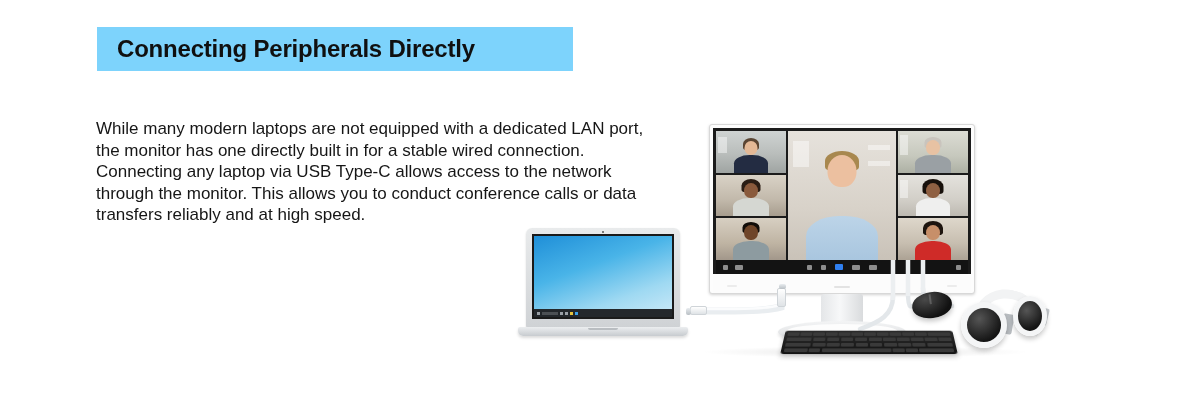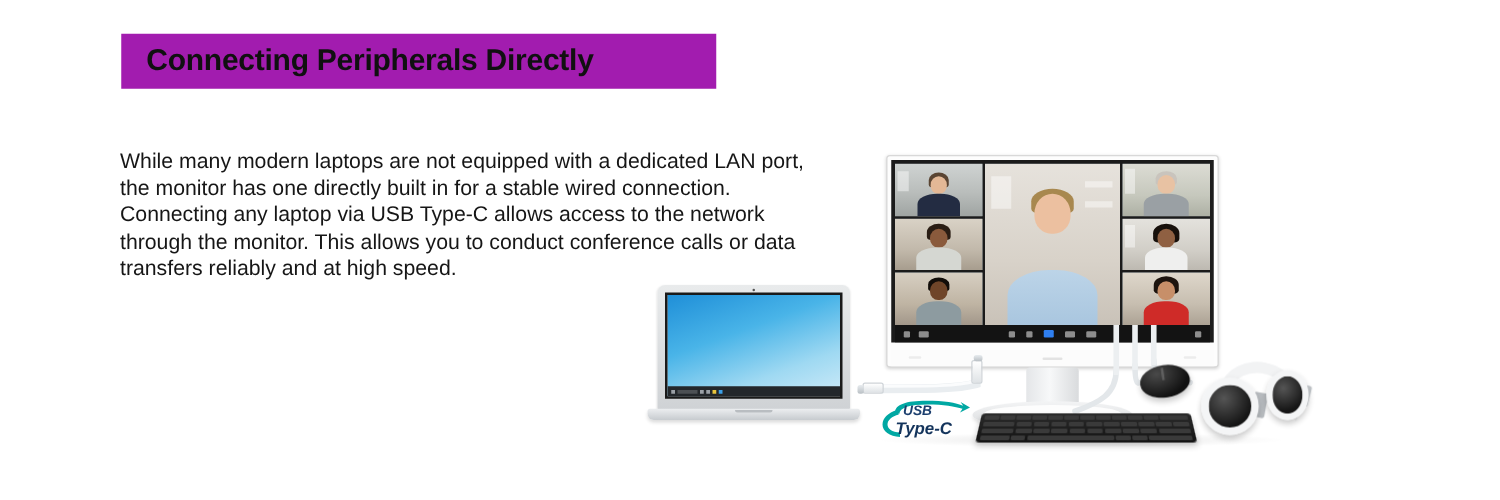--- a/index.html
+++ b/index.html
@@ -8,21 +8,21 @@
     background:#ffffff;
     font-family:"Liberation Sans", sans-serif;
     overflow:hidden;
     position:relative;
   }
   .slide{position:absolute;inset:0;background:#fff;}
 
   
   .title-banner{
     position:absolute;left:97px;top:27px;width:476px;height:44px;
-    background:#a21caf;
+    background:#7dd3fc;
     display:flex;align-items:center;
   }
   .title-banner .title-text{
     font-size:24px;font-weight:bold;color:#101010;
     padding-left:20px;letter-spacing:-0.2px;
     font-family:"Liberation Sans", sans-serif;
   }
 
   
   .body-copy{
@@ -343,34 +343,20 @@
       <path d="M423,150 L423,182" stroke="#eceff1" stroke-width="4.5" fill="none"></path>
     </svg>
 
     <div class="usbc-plug plug-left">
       <span class="usbc-plug tip"></span>
     </div>
     <div class="usbc-plug plug-up">
       <span class="usbc-plug tip"></span>
     </div>
 
-    <div class="usb-logo">
-      <svg viewBox="0 0 152 68">
-
-        <path d="M26,24 C26,11 44,5 76,5 C104,5 124,8 135,13 L131,7 L146,16 L130,24 L134,18
-                 C122,14 104,11 78,11 C50,11 33,16 33,26 Z" fill="#00a8a3"></path>
-
-        <path d="M30,20 C14,24 6,34 6,43 C6,54 17,62 34,63 L34,56 C21,55 14,50 14,43
-                 C14,36 21,30 32,27 Z" fill="#00a8a3"></path>
-
-        <text x="62" y="28" font-family="'Liberation Sans',sans-serif" font-size="22" font-weight="bold" font-style="italic" fill="#1c3f6e" text-anchor="middle">USB</text>
-
-        <text x="72" y="58" font-family="'Liberation Sans',sans-serif" font-size="27" font-weight="bold" font-style="italic" fill="#14345c" text-anchor="middle">Type-C</text>
-      </svg>
-    </div>
 
     <div class="keyboard">
       <div class="kb-rows">
         <div class="kb-row">
           <span class="kb-key"></span>
             <span class="kb-key"></span>
             <span class="kb-key"></span>
           <span class="kb-key"></span>
             <span class="kb-key"></span>
             <span class="kb-key"></span>

